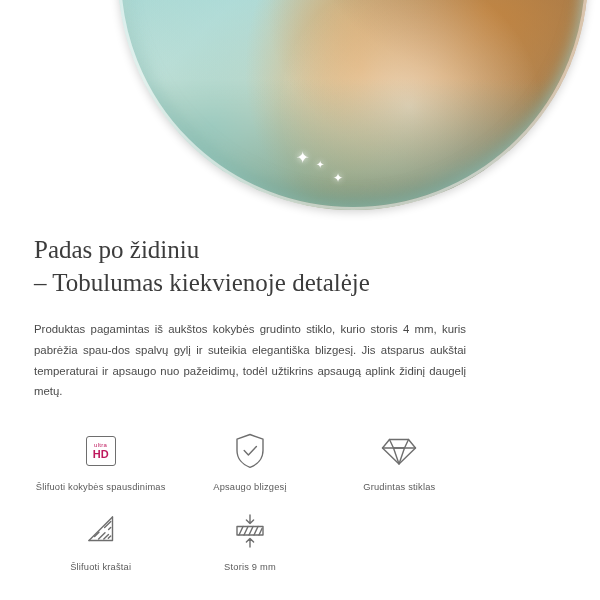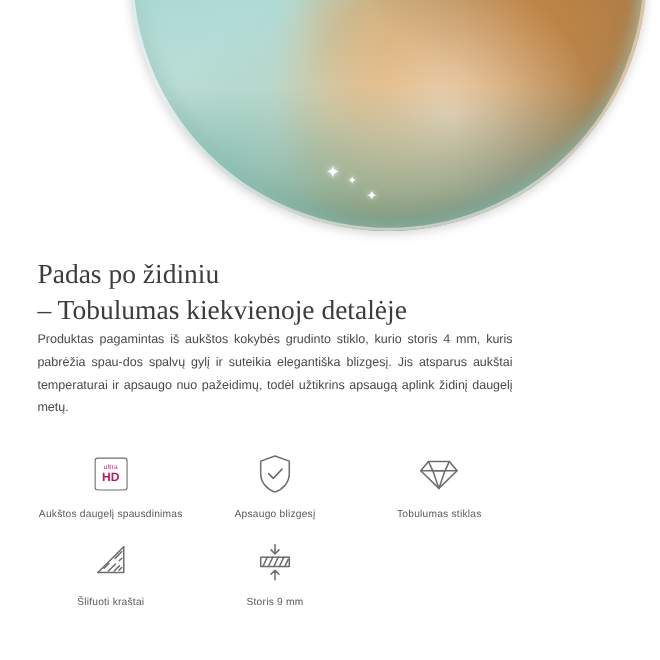--- a/index.html
+++ b/index.html
@@ -78,20 +78,21 @@
     font-family: "Liberation Serif", serif;
     font-size: 25px;
     line-height: 1.32;
     color: #3c3c3c;
     font-weight: 400;
     padding: 0 34px;
     margin-top: 8px;
   }
   .headline .l2 { display: block; }
   .body-copy {
+    margin-top: 20px;
     padding: 0 34px;
     font-size: 11.4px;
     line-height: 1.82;
     color: #4a4a4a;
     text-align: justify;
     max-width: 562px;
   }
 
   
   .features {
@@ -165,21 +166,21 @@
     <div class="features">
 
 
       <div class="feature">
         <div class="feature-icon">
           <div class="hd-box">
             <span class="hd-top">ultra</span>
             <span class="hd-bot">HD</span>
           </div>
         </div>
-        <div class="feature-label">Aukštos daugelį spausdinimas</div>
+        <div class="feature-label">Šlifuoti kokybės spausdinimas</div>
       </div>
 
       <div class="feature">
         <div class="feature-icon">
           <svg width="36" height="42" viewBox="0 0 36 42">
             <path class="stroke" d="M18 4.5 31 9.2v11.3c0 8-5.4 14.1-13 16.9-7.6-2.8-13-8.9-13-16.9V9.2L18 4.5z"></path>
             <path class="stroke" d="m12.2 20.6 4.2 4.3 8-8.4"></path>
           </svg>
         </div>
         <div class="feature-label">Apsaugo blizgesį</div>
@@ -187,21 +188,21 @@
 
       <div class="feature">
         <div class="feature-icon">
           <svg width="40" height="36" viewBox="0 0 40 36">
             <path class="stroke" d="M10.5 6.5h19l7 8.5L20 31 3.5 15z"></path>
             <path class="stroke" d="M3.5 15h33"></path>
             <path class="stroke" d="M10.5 6.5 14.5 15 20 31 25.5 15l4-8.5"></path>
             <path class="stroke" d="M14.5 15h11"></path>
           </svg>
         </div>
-        <div class="feature-label">Tobulumas stiklas</div>
+        <div class="feature-label">Grudintas stiklas</div>
       </div>
 
       <div class="feature">
         <div class="feature-icon">
           <svg width="38" height="34" viewBox="0 0 38 34">
             <path class="stroke" d="M7 26.5 30.5 3"></path>
             <path class="stroke" d="M7 26.5h23.5V3"></path>
             <path class="stroke" d="M12.6 22.6 17 18.2M16.6 25.1 23 18.7M21.8 25.1 26.5 20.4M26.3 24.3l2.4-2.4M26.6 15.6l2.1-2.1M22.6 13.6l6.2-6.2"></path>
           </svg>
         </div>

